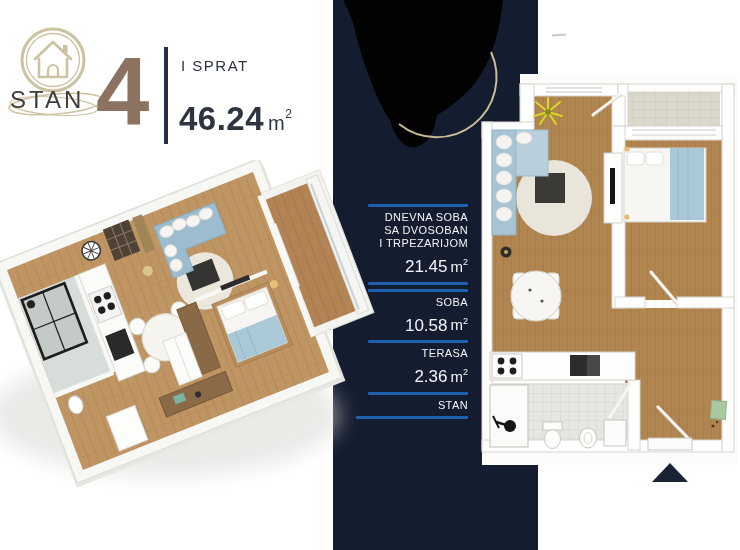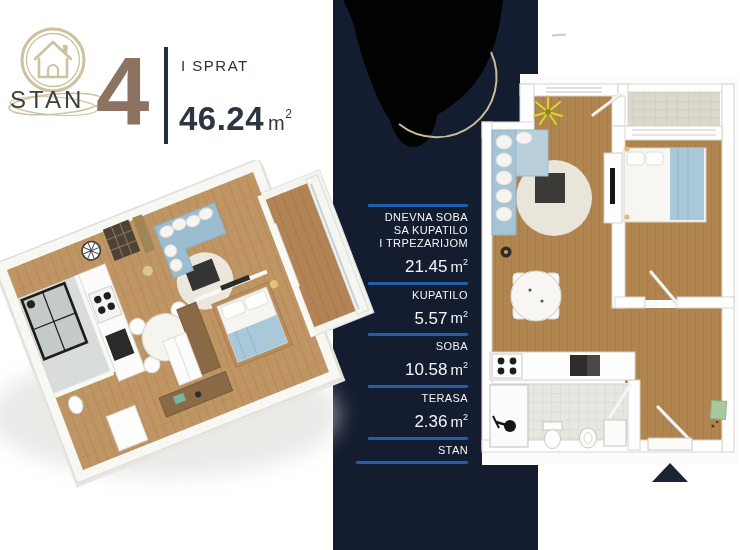--- a/index.html
+++ b/index.html
@@ -60,29 +60,25 @@
 
   <svg class="abs" style="left:333px;top:0" width="205" height="160" viewBox="0 0 205 160">
     <path d="M10,0 H170 C167,30 160,55 147,76 C136,93 118,107 104,115 C102,129 96,145 82,147 C70,148 61,136 57,120 C47,108 29,62 22,30 C19,18 14,8 10,0 Z" fill="#020203"></path>
     <path d="M158,52 A60,60 0 0 1 66,124" fill="none" stroke="#c9bb94" stroke-width="2"></path>
   </svg>
 
   <div class="abs room-list">
     <div class="rule"></div>
     <div>
       <div class="r-name">DNEVNA SOBA</div>
-      <div class="r-name">SA KUPATILO</div>
+      <div class="r-name">SA DVOSOBAN</div>
       <div class="r-name">I TRPEZARIJOM</div>
       <div class="r-area"><span>21.45</span><span class="ru">m</span><sup>2</sup></div>
     </div>
     <div class="rule"></div>
-    <div>
-      <div class="r-name">KUPATILO</div>
-      <div class="r-area"><span>5.57</span><span class="ru">m</span><sup>2</sup></div>
-    </div>
     <div class="rule"></div>
     <div>
       <div class="r-name">SOBA</div>
       <div class="r-area"><span>10.58</span><span class="ru">m</span><sup>2</sup></div>
     </div>
     <div class="rule"></div>
     <div>
       <div class="r-name">TERASA</div>
       <div class="r-area"><span>2.36</span><span class="ru">m</span><sup>2</sup></div>
     </div>

